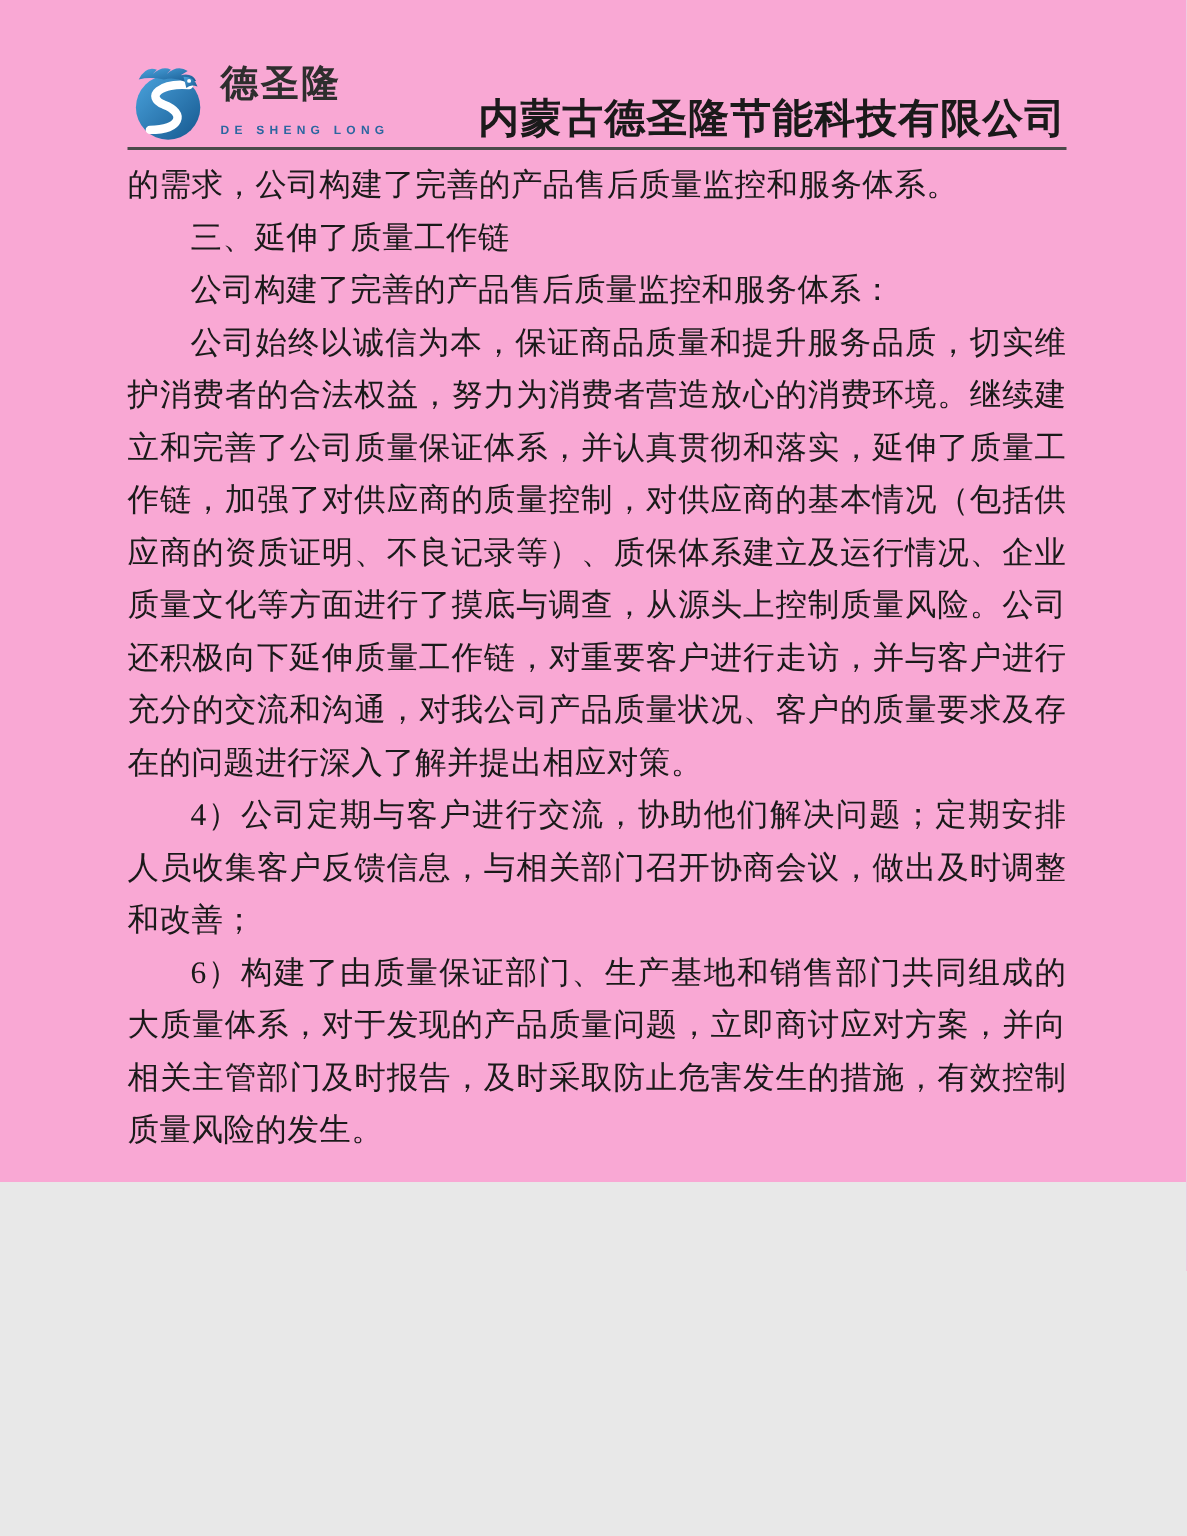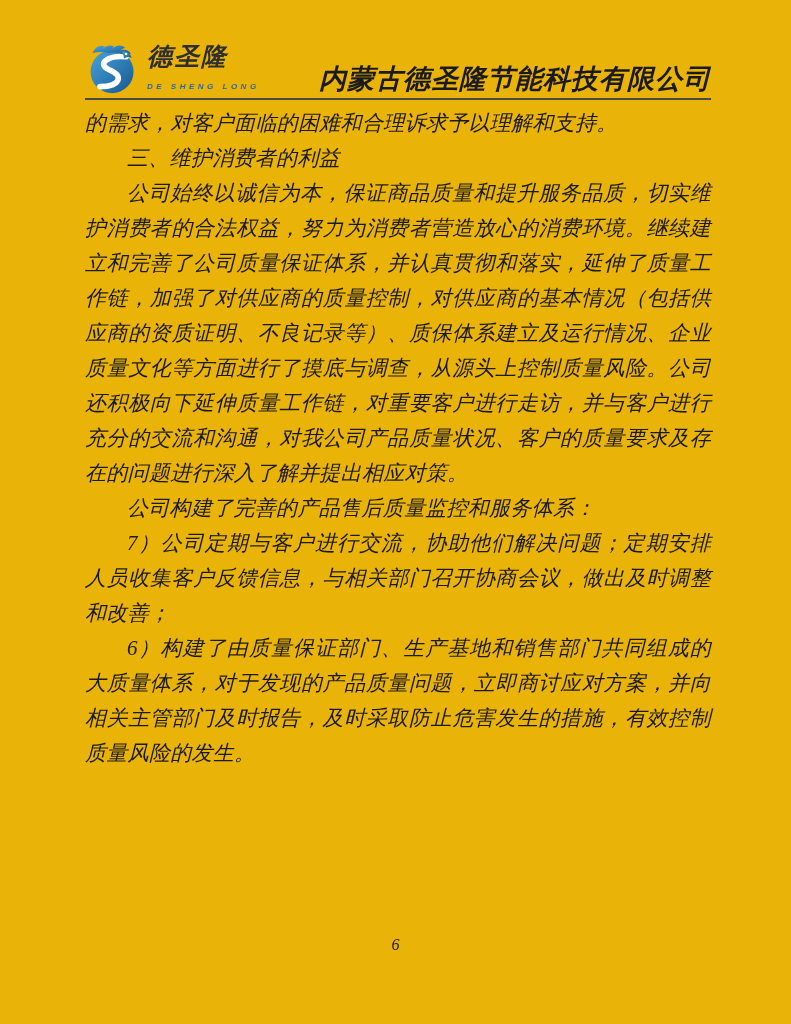--- a/index.html
+++ b/index.html
@@ -1,26 +1,25 @@
 <!DOCTYPE html>
 <html><head>
 <meta charset="utf-8">
 <style>
   * { margin: 0; padding: 0; box-sizing: border-box; }
   html, body { background: #e8e8e8; }
   .page {
     position: relative;
     width: 791px;
-    height: 1024px;
+    height: 788px;
     margin: 0 auto;
-    background: #eab308;
+    background: #f9a8d4;
     font-family: "Liberation Serif", "DejaVu Serif", serif;
     color: #1a1a1a;
     overflow: hidden;
-    font-style: italic;
   }
   
   .header {
     position: absolute;
     left: 85px;
     right: 80px;
     top: 26px;
     height: 74px;
     display: flex;
     justify-content: space-between;
@@ -118,25 +117,25 @@
         <span class="logo-name">德圣隆</span>
         <span class="logo-sub">DE SHENG LONG</span>
       </div>
     </div>
     <div class="company-name">内蒙古德圣隆节能科技有限公司</div>
   </div>
 
   <div class="header-rule"></div>
 
   <div class="body-text">
-    <p>的需求，对客户面临的困难和合理诉求予以理解和支持。</p>
-    <p class="indent">三、维护消费者的利益</p>
+    <p>的需求，公司构建了完善的产品售后质量监控和服务体系。</p>
+    <p class="indent">三、延伸了质量工作链</p>
+    <p class="indent">公司构建了完善的产品售后质量监控和服务体系：</p>
     <p class="indent">公司始终以诚信为本，保证商品质量和提升服务品质，切实维护消费者的合法权益，努力为消费者营造放心的消费环境。继续建立和完善了公司质量保证体系，并认真贯彻和落实，延伸了质量工作链，加强了对供应商的质量控制，对供应商的基本情况（包括供应商的资质证明、不良记录等）、质保体系建立及运行情况、企业质量文化等方面进行了摸底与调查，从源头上控制质量风险。公司还积极向下延伸质量工作链，对重要客户进行走访，并与客户进行充分的交流和沟通，对我公司产品质量状况、客户的质量要求及存在的问题进行深入了解并提出相应对策。</p>
-    <p class="indent">公司构建了完善的产品售后质量监控和服务体系：</p>
-    <p class="indent">7）公司定期与客户进行交流，协助他们解决问题；定期安排人员收集客户反馈信息，与相关部门召开协商会议，做出及时调整和改善；</p>
+    <p class="indent">4）公司定期与客户进行交流，协助他们解决问题；定期安排人员收集客户反馈信息，与相关部门召开协商会议，做出及时调整和改善；</p>
     <p class="indent">6）构建了由质量保证部门、生产基地和销售部门共同组成的大质量体系，对于发现的产品质量问题，立即商讨应对方案，并向相关主管部门及时报告，及时采取防止危害发生的措施，有效控制质量风险的发生。</p>
   </div>
 
   <div class="footer">
     <span>6</span>
   </div>
 
 </div>
 
 </body></html>

